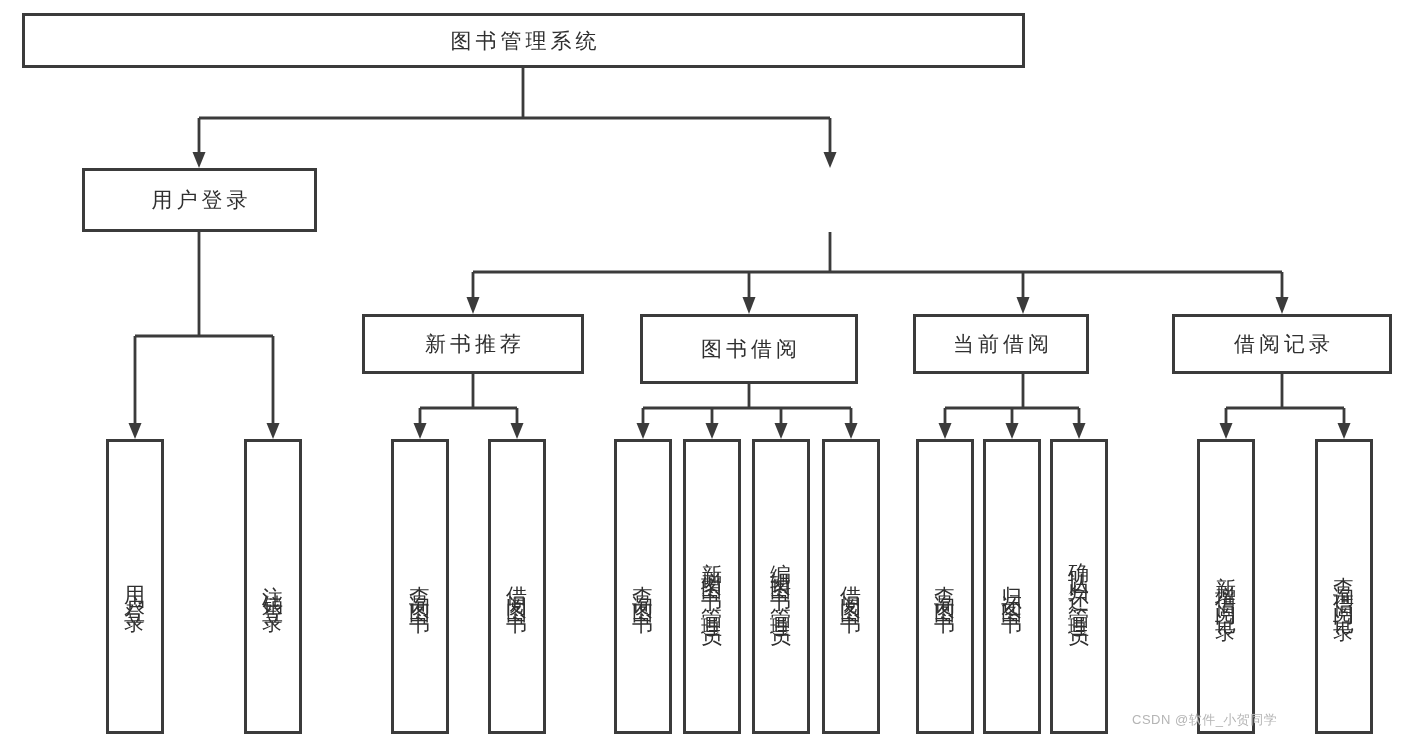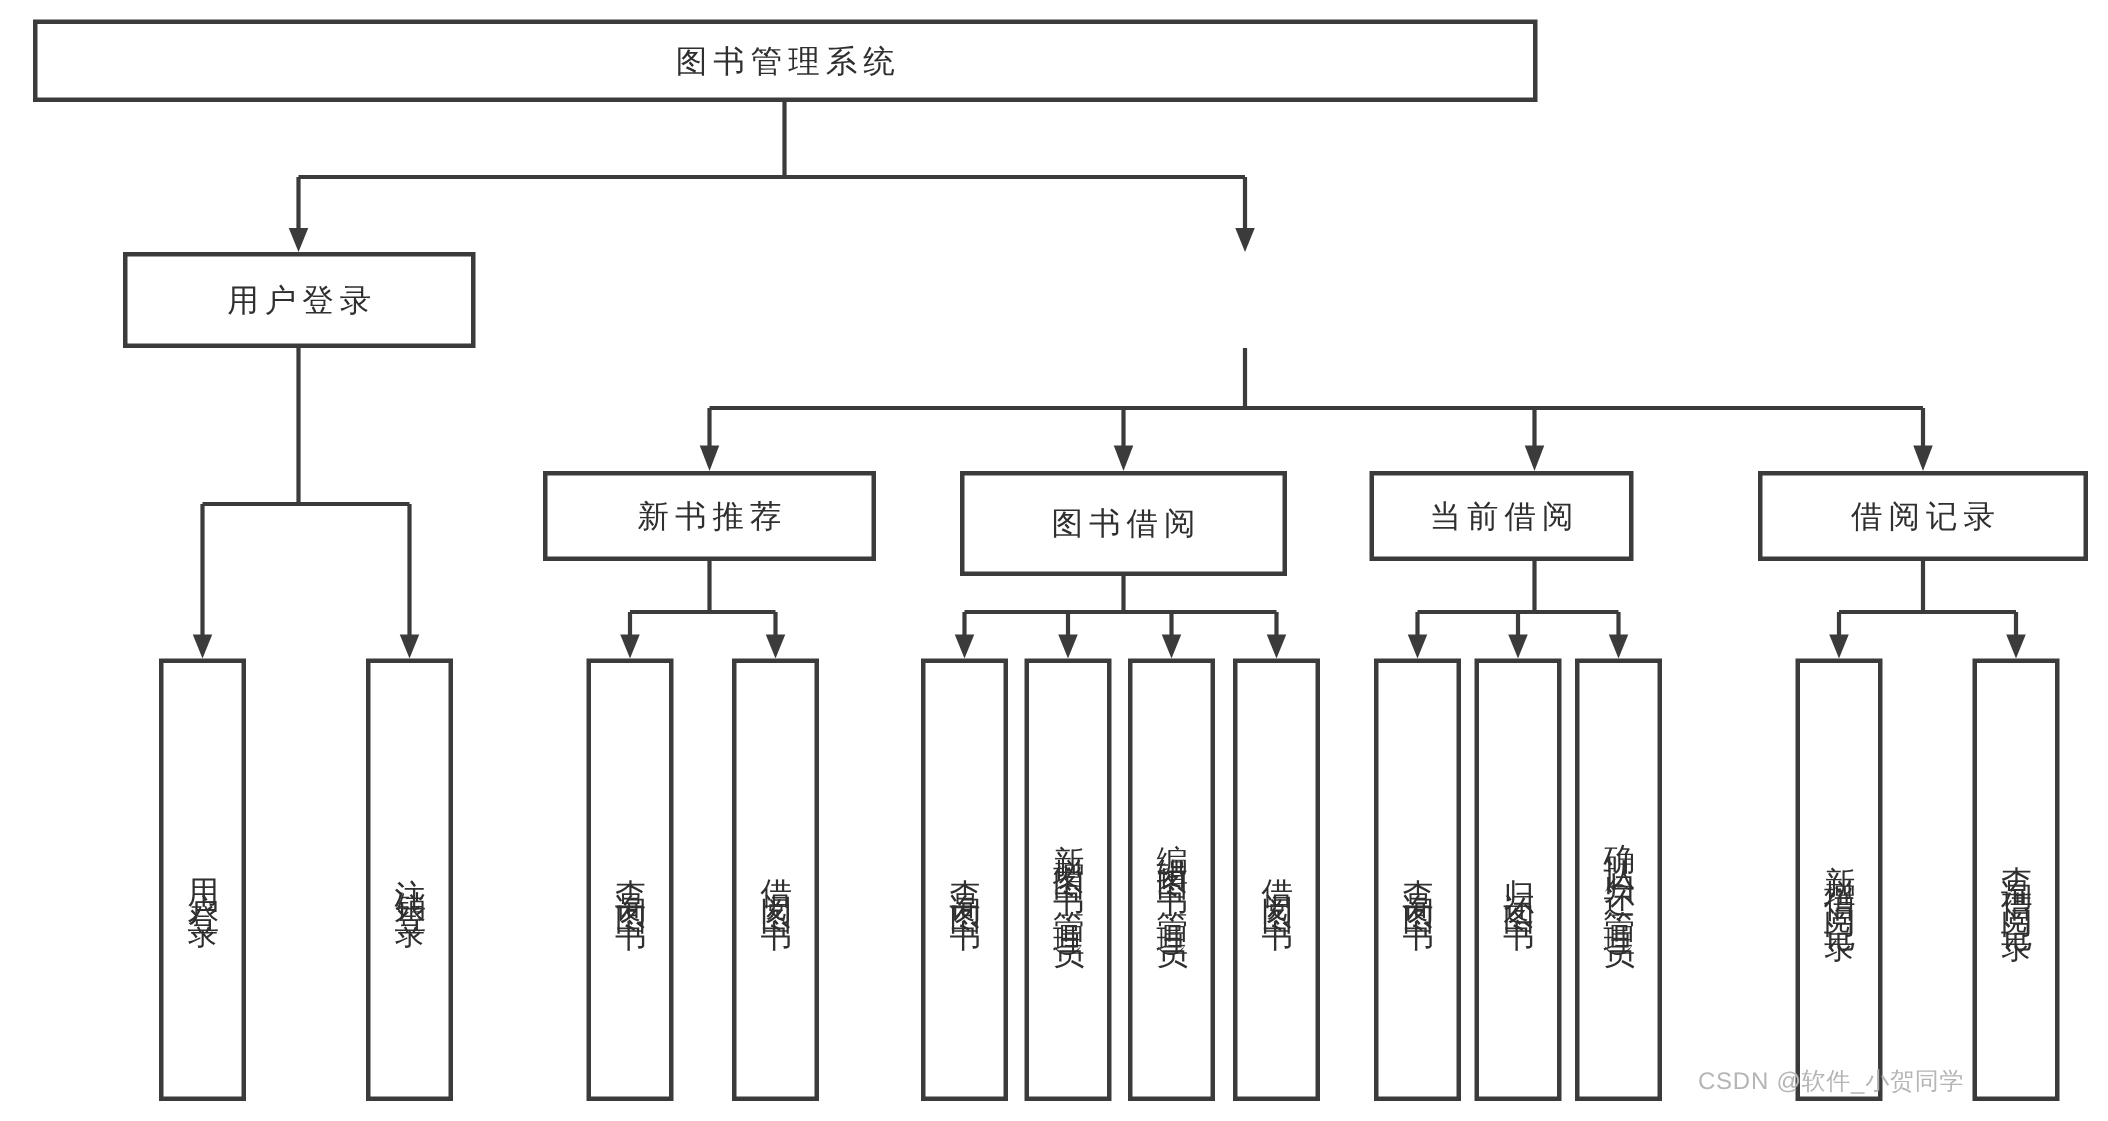--- a/index.html
+++ b/index.html
@@ -21,21 +21,21 @@
     display:flex;align-items:center;justify-content:center;
   }
   .node{font-size:21px;letter-spacing:4px;text-indent:4px;white-space:nowrap;}
   .leaf{font-size:21px;}
   .leaf span{
     writing-mode:vertical-rl;text-orientation:mixed;
     letter-spacing:9px;line-height:1;display:block;
   }
   .watermark{
     position:absolute;left:1132px;top:711px;width:218px;
-    font-size:16px;color:var(--watermark);white-space:nowrap;
+    font-size:13px;color:var(--watermark);white-space:nowrap;
     letter-spacing:0.5px;text-shadow:0 0 1px rgba(255,255,255,.6);
   }
 </style>
 </head>
 <body>
 
 <div class="stage">
 
   <svg class="connectors" viewBox="0 0 1405 747" xmlns="http://www.w3.org/2000/svg">
 

